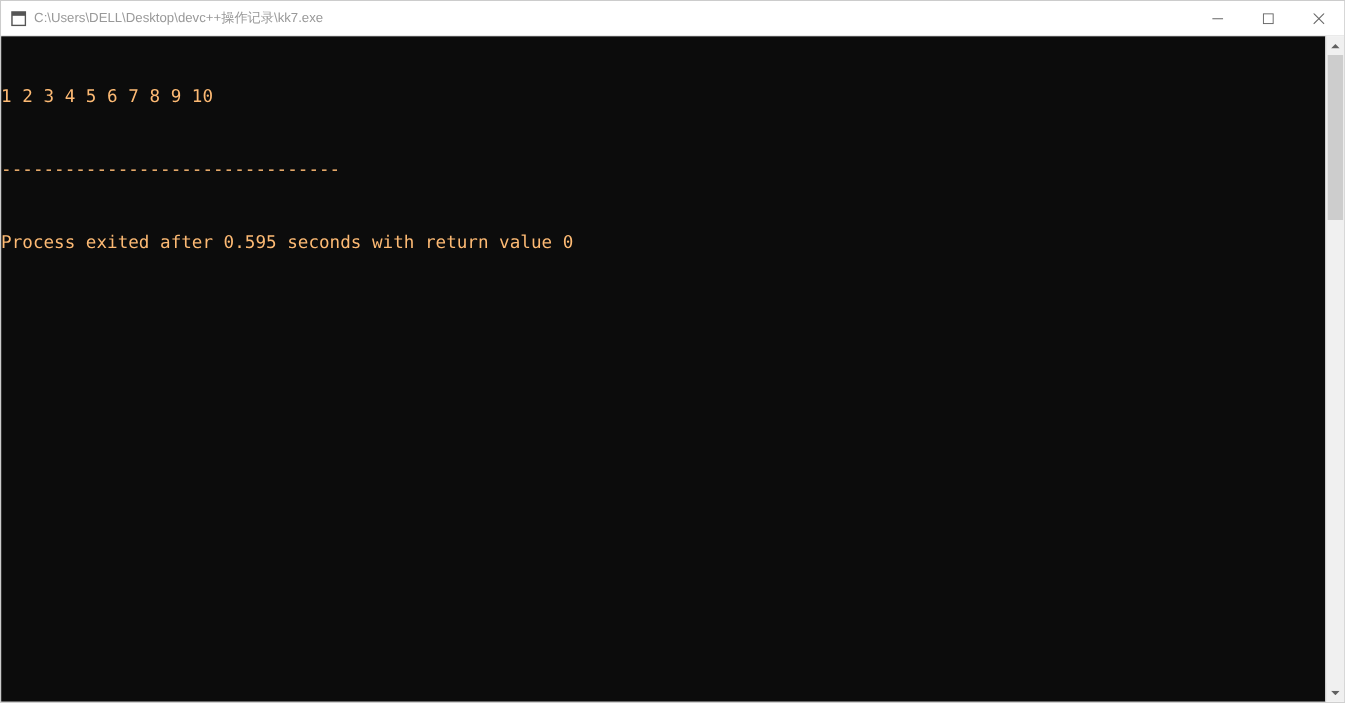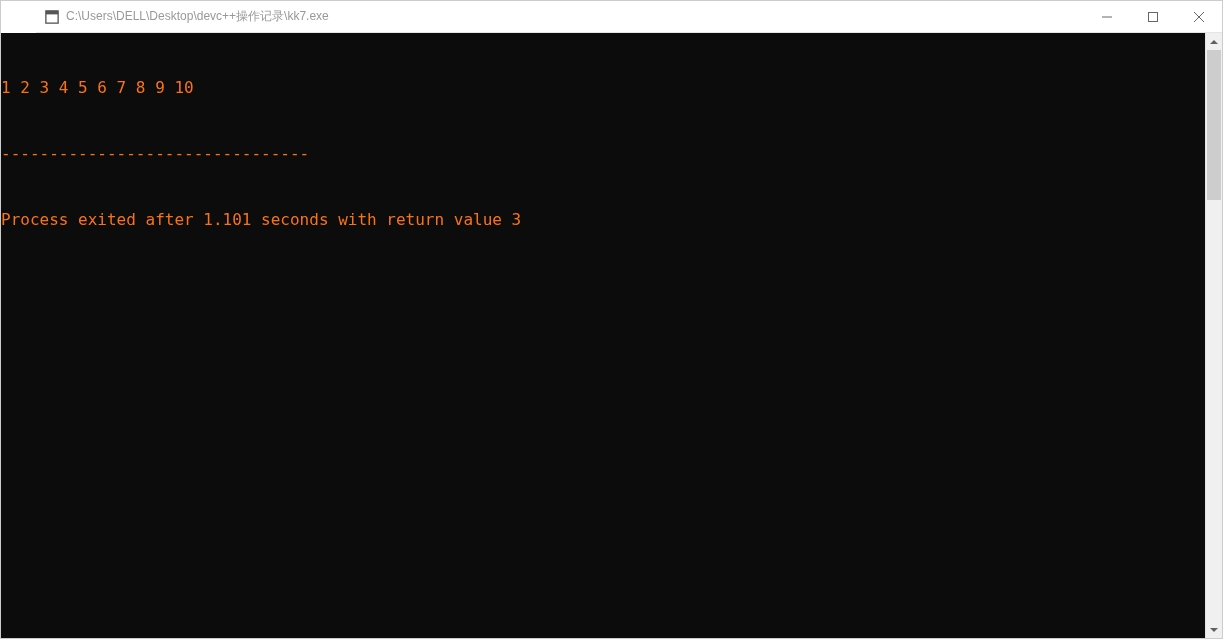--- a/index.html
+++ b/index.html
@@ -15,21 +15,20 @@
       overflow: hidden;
       border: 1px solid #cccccc;
     }
     .titlebar {
       height: 32px;
       background: #ffffff;
       display: flex;
       align-items: center;
       padding-left: 8px;
       border-bottom: 1px solid #e5e5e5;
-      margin-left: 35px;
     }
     .app-icon {
       width: 16px;
       height: 16px;
       margin-right: 6px;
       display: flex;
       align-items: center;
       justify-content: center;
     }
     .app-icon svg {
@@ -57,21 +56,21 @@
       font-size: 10px;
     }
     .console-wrap {
       position: relative;
       height: calc(100% - 32px);
       display: flex;
     }
     .console {
       flex: 1;
       background: #0c0c0c;
-      color: #f97316;
+      color: #fdba74;
       font-family: "NSimSun", "SimSun", "Consolas", monospace;
       font-size: 16px;
       line-height: 22px;
       padding: 0;
       white-space: pre;
       overflow: hidden;
     }
     .console .line {
       white-space: pre;
     }
@@ -132,21 +131,21 @@
           <line x1="10" y1="0" x2="0" y2="10" stroke="#666" stroke-width="1"></line>
         </svg>
     </div>
   </div>
 </div>
 
 <div class="console-wrap">
   <div class="console">
     <div class="line">1 2 3 4 5 6 7 8 9 10</div>
     <div class="line">--------------------------------</div>
-    <div class="line">Process exited after 1.101 seconds with return value 3</div>
+    <div class="line">Process exited after 0.595 seconds with return value 0</div>
   </div>
   <div class="scrollbar">
     <div class="scroll-arrow">
       <svg width="8" height="4" viewBox="0 0 8 4">
           <polygon points="4,0 8,4 0,4" fill="#606060"></polygon>
         </svg>
     </div>
     <div class="scroll-track">
       <div class="scroll-thumb"></div>
     </div>

